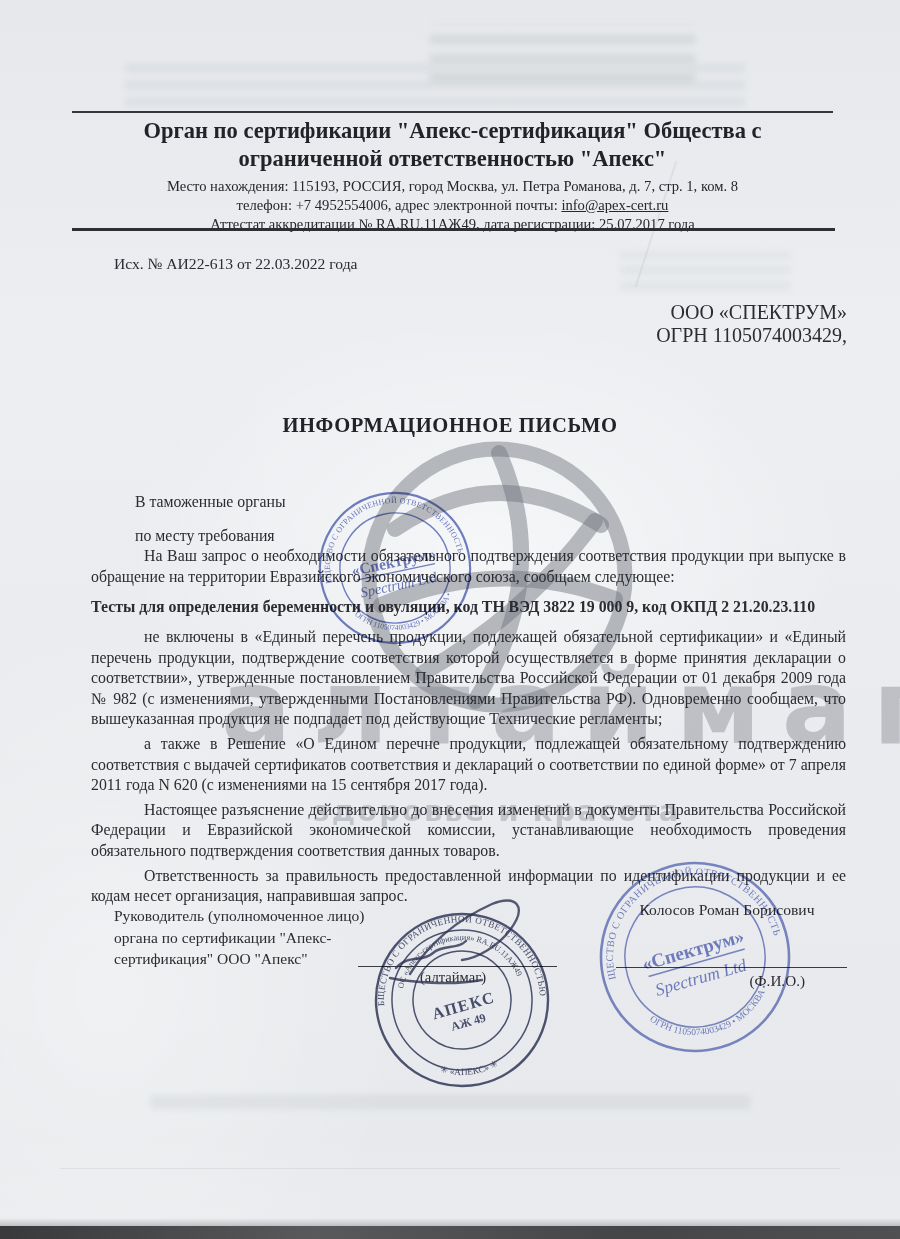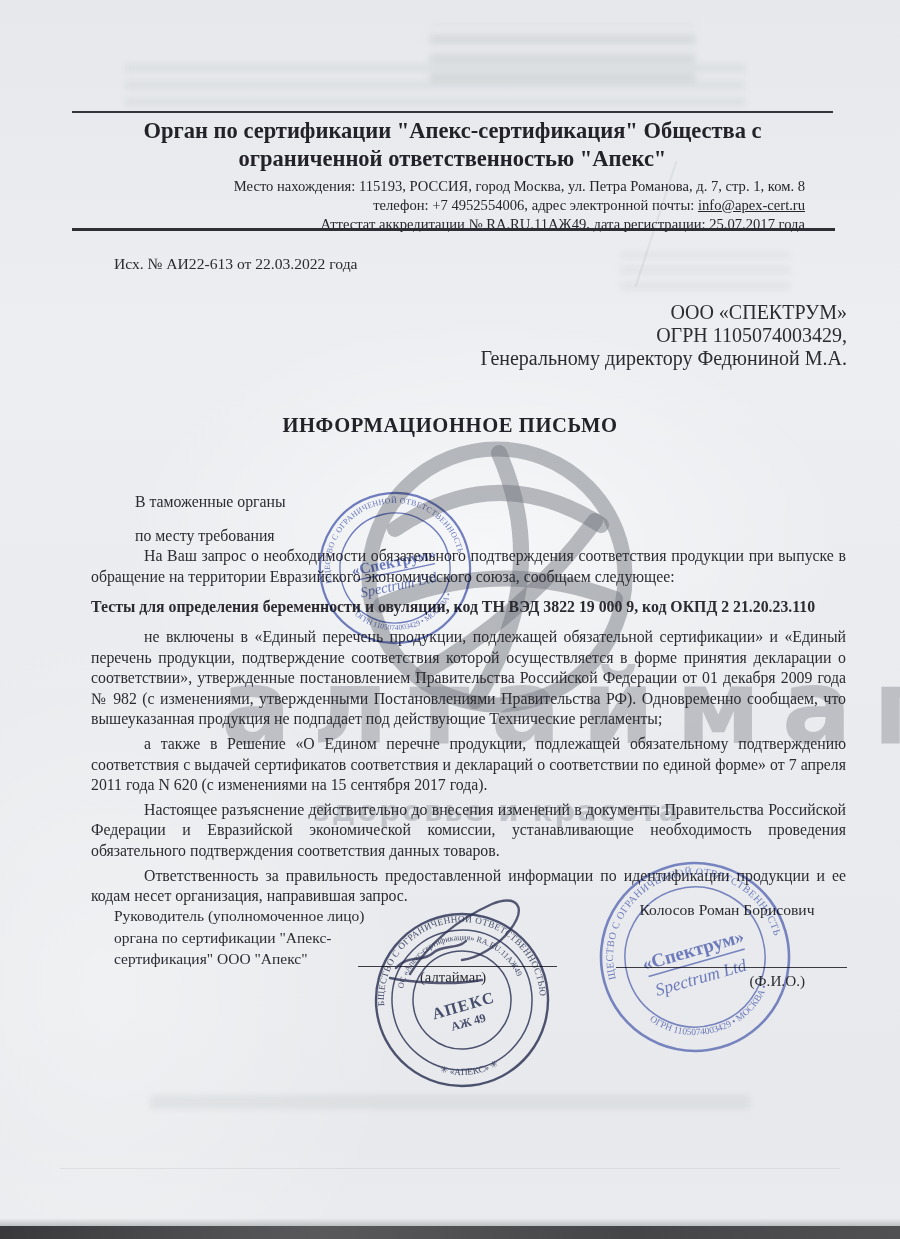--- a/index.html
+++ b/index.html
@@ -9,21 +9,21 @@
     background:
       radial-gradient(ellipse 520px 330px at 54% 44%, rgba(255,255,255,.55), rgba(255,255,255,0) 70%),
       radial-gradient(ellipse 400px 500px at 12% 80%, rgba(255,255,255,.35), rgba(255,255,255,0) 75%),
       linear-gradient(180deg,#e6e8ec 0%,#eceef1 28%,#e9ebee 62%,#e7e9ec 92%,#eaecef 100%);
   }
   .abs{position:absolute;}
   
   .rule-top{left:72px;top:111px;width:761px;height:2px;background:#35363c;}
   .rule-bottom{left:72px;top:228px;width:763px;height:3px;background:#2e2f35;}
   .org-name{left:80px;top:117px;width:745px;text-align:center;font-weight:bold;font-size:22.5px;line-height:28px;color:#222228;}
-  .lh-line{left:100px;width:705px;text-align:right;font-size:14.6px;line-height:17px;color:#26262c;}
+  .lh-line{left:100px;width:705px;text-align:center;font-size:14.6px;line-height:17px;color:#26262c;}
   .lh1{top:178px;} .lh2{top:197px;} .lh3{top:216px;}
   .email{text-decoration:underline;}
   
   .ref-line{left:114px;top:255px;font-size:15.6px;}
   .recipient{left:250px;top:301px;width:597px;text-align:right;font-size:20px;line-height:23px;}
   .doc-title{left:80px;top:414px;width:740px;text-align:center;font-weight:bold;font-size:20.6px;letter-spacing:.6px;color:#222228;}
   
   .body-text{left:91px;top:479px;width:755px;font-size:15.8px;line-height:20.6px;text-align:justify;z-index:2;}
   .body-text p{margin:0;}
   .toline{margin-left:44px;text-align:left;margin-top:13px;}
@@ -92,21 +92,20 @@
   <div class="abs lh-line lh1">Место нахождения: 115193, РОССИЯ, город Москва, ул. Петра Романова, д. 7, стр. 1, ком. 8</div>
   <div class="abs lh-line lh2"><span>телефон: +7 4952554006, адрес электронной почты: </span><span class="email">info@apex-cert.ru</span></div>
   <div class="abs lh-line lh3">Аттестат аккредитации № RA.RU.11АЖ49, дата регистрации: 25.07.2017 года</div>
   <div class="abs rule-bottom"></div>
 
   <div class="abs ref-line">Исх. № АИ22-613 от 22.03.2022 года</div>
 
   <div class="abs recipient">
     <div>ООО «СПЕКТРУМ»</div>
     <div>ОГРН 1105074003429,</div>
-    <div>Генеральному директору Федюниной М.А.</div>
   </div>
 
   <div class="abs doc-title">ИНФОРМАЦИОННОЕ ПИСЬМО</div>
 
   <div class="abs body-text">
     <div class="toline">В таможенные органы</div>
     <div class="toline">по месту требования</div>
     <p class="para p-intro">На Ваш запрос о необходимости обязательного подтверждения соответствия продукции при выпуске в обращение на территории Евразийского экономического союза, сообщаем следующее:</p>
     <p class="product">Тесты для определения беременности и овуляции, код ТН ВЭД 3822 19 000 9, код ОКПД 2 21.20.23.110</p>
     <p class="para p-gap">не включены в «Единый перечень продукции, подлежащей обязательной сертификации» и «Единый перечень продукции, подтверждение соответствия которой осуществляется в форме принятия декларации о соответствии», утвержденные постановлением Правительства Российской Федерации от 01 декабря 2009 года № 982 (с изменениями, утвержденными Постановлениями Правительства РФ). Одновременно сообщаем, что вышеуказанная продукция не подпадает под действующие Технические регламенты;</p>

